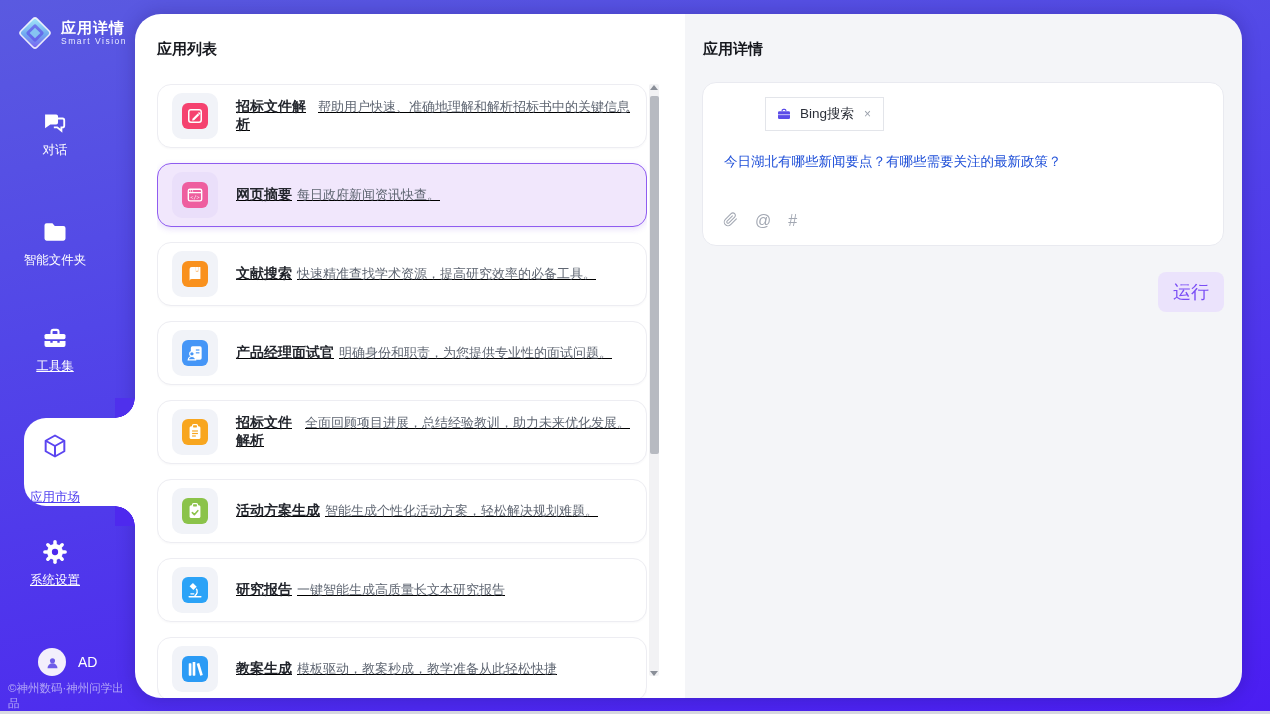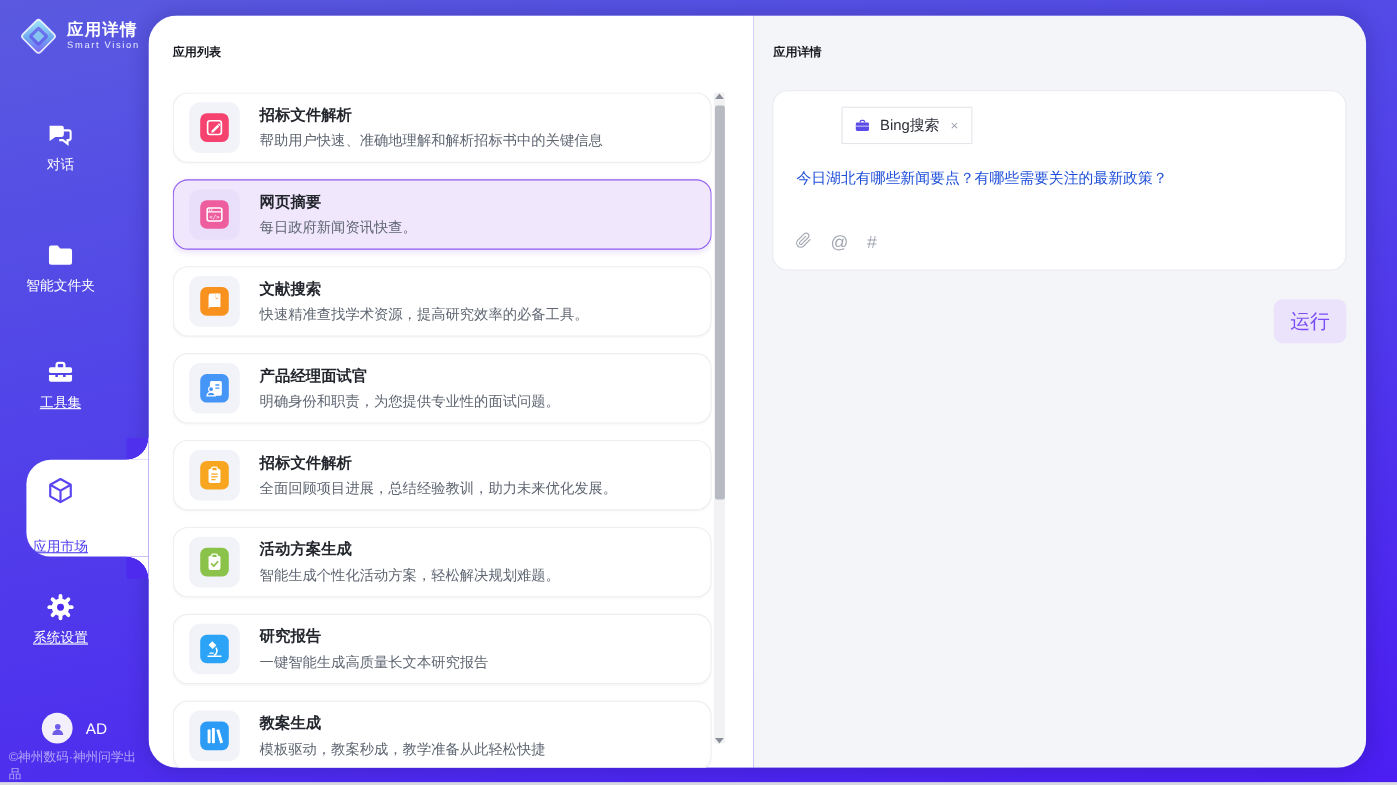--- a/index.html
+++ b/index.html
@@ -29,36 +29,36 @@
   .user-row { position:absolute; top:648px; left:38px; display:flex; align-items:center; gap:12px; cursor:pointer;justify-content:space-between; }
   .avatar { width:28px; height:28px; border-radius:50%; background:#f3effc;
     display:flex; align-items:center; justify-content:center; }
   .user-name { color:#fff; font-size:14px; }
   .side-footer { position:absolute; top:681px; left:8px; color:rgba(255,255,255,0.55); font-size:11.5px; }
 
   
   .content { position:absolute; left:135px; top:14px; right:28px; bottom:16px;
     border-radius:26px; overflow:hidden; display:flex; z-index:2;
     box-shadow:0 0 18px rgba(20,10,80,0.25); }
-  .panel-title { font-size:11px; font-weight:700; color:#17191f; }
+  .panel-title { font-size:15px; font-weight:700; color:#17191f; }
 
   
   .list-panel { position:relative; width:550px; background:#ffffff; flex:none; }
   .list-panel .panel-title { position:absolute; top:26px; left:22px; }
   .cards { position:absolute; top:70px; left:22px; width:490px; bottom:0; overflow:hidden; }
   .app-card { position:relative; height:64px; margin-bottom:15px; background:#fff;
     border:1px solid #ededf2; border-radius:14px; display:flex; align-items:center;
     padding:0 16px 0 14px; gap:18px; cursor:pointer; box-shadow:0 1px 2px rgba(30,30,60,0.03); }
   .app-card.selected { background:#f1e7fc; border:1px solid #8f5cf0;
     box-shadow:0 2px 6px rgba(120,70,230,0.18); }
   .icon-tile { flex:none; width:46px; height:46px; border-radius:10px; background:#f1f3f8;
     display:flex; align-items:center; justify-content:center; }
   .app-card.selected .icon-tile { background:#eadffa; }
   .glyph { width:26px; height:26px; border-radius:6px; display:flex; align-items:center; justify-content:center; }
-  .app-texts { display:flex; flex-direction:column; gap:5px; min-width:0; }
+  .app-texts { display:flex; gap:5px; min-width:0;text-decoration:underline; }
   .app-name { font-size:14px; font-weight:700; color:#23262d; }
   .app-desc { font-size:13px; color:#5f6672; white-space:nowrap; }
   .app-card:last-child { margin-bottom:0; }
 
   
   .scrollbar { position:absolute; top:70px; right:26px; bottom:22px; width:10px; }
   .sb-track { position:absolute; inset:0; background:#f2f2f4; border-radius:2px; }
   .sb-arrow { position:absolute; left:0; width:10px; height:10px; display:flex;
     align-items:center; justify-content:center; cursor:pointer; }
   .sb-arrow.up { top:-2px; }

